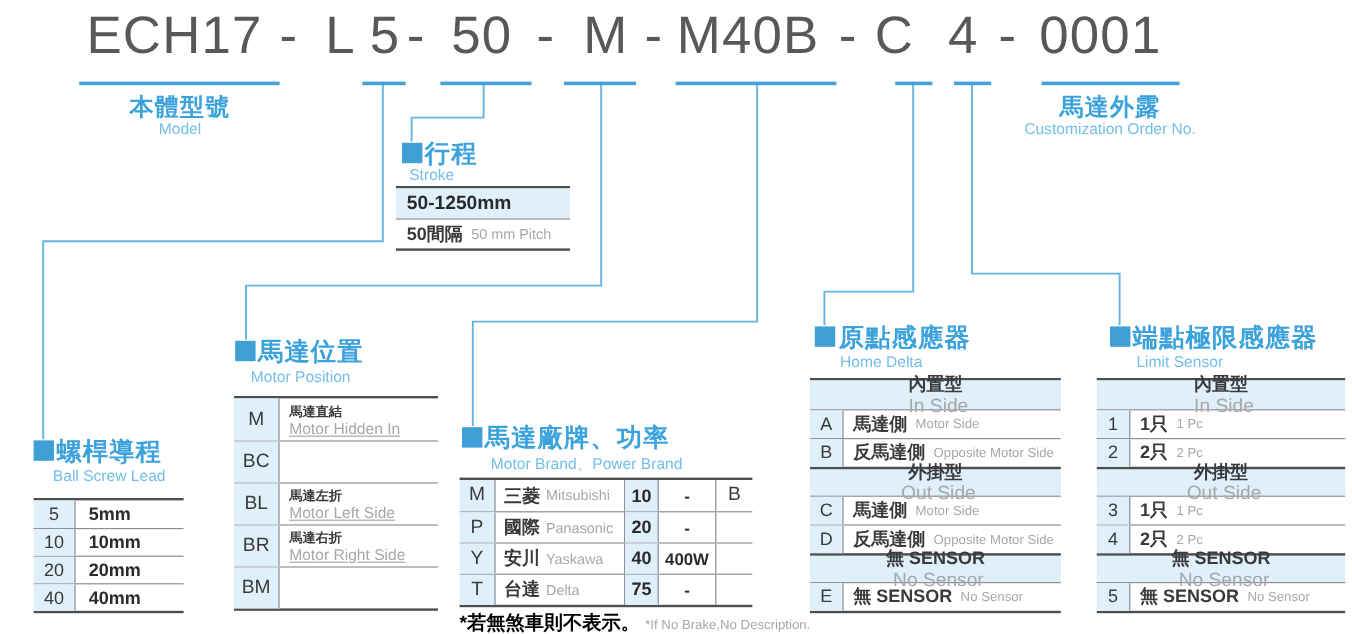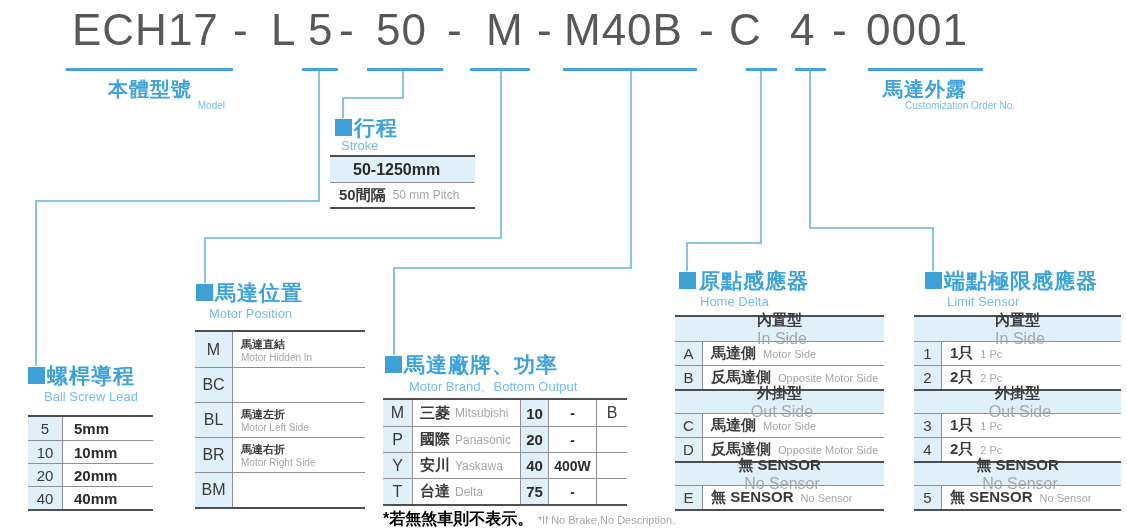--- a/index.html
+++ b/index.html
@@ -14,21 +14,21 @@
     position:absolute; top:6px; font-size:44px; line-height:1.1;
     color:#57585A; letter-spacing:1px; white-space:pre; font-weight:normal;
   }
   
   .ul{position:absolute; top:68px; height:3px; background:#46A2DA;}
   
   svg.wires{position:absolute; left:0; top:0;}
   svg.wires polyline{fill:none; stroke:#66B3E1; stroke-width:1.6px;}
   
   .lbl-zh{position:absolute; font-size:20px; font-weight:bold; color:#3BA2DC; text-align:center; letter-spacing:1px;}
-  .lbl-en{position:absolute; font-size:10px; color:#74BEE8; text-align:right;}
+  .lbl-en{position:absolute; font-size:13px; color:#74BEE8; text-align:center;}
   
   .sq{position:absolute; width:17px; height:17px; background:#3FA0D6;}
   .sec-zh{position:absolute; font-size:21px; font-weight:bold; color:#3BA2DC; letter-spacing:1px; white-space:nowrap;}
   .sec-en{position:absolute; font-size:13px; color:#74BEE8; white-space:nowrap;}
   
   .tbl{
     position:absolute; box-sizing:border-box;
     border-top:2px solid #4D4E50; border-bottom:2px solid #4D4E50;
   }
   .trow{display:flex; align-items:stretch; border-top:1px solid #8F9093; box-sizing:border-box;}
@@ -36,33 +36,33 @@
   .trow.thick{border-top:2px solid #4D4E50;}
   .ccode{
     background:#DFF0FA; border-right:1px solid #8F9093;
     display:flex; align-items:center; justify-content:center;
     color:#3A3A3C; flex:none; box-sizing:border-box;
   }
   .zh{color:#3A3A3C; font-weight:bold; white-space:nowrap;}
   .en{color:#A5A7AA; white-space:nowrap;}
   .hdrrow{background:#DFF0FA; display:flex; align-items:center; justify-content:center;}
   
-  .stroke-r1{height:25px; background:#DFF0FA; display:flex; align-items:center; padding-left:23px;
+  .stroke-r1{height:25px; background:#DFF0FA; display:flex; align-items:center; padding-left:9px;
              font-size:16px; font-weight:bold; color:#2B2B2D;}
   .stroke-r2{height:24px; display:flex; align-items:center; padding-left:9px; gap:7px; border-top:1px solid #8F9093;}
   
   .bs-row{height:23px; font-size:15px;}
   .bs-row .ccode{width:35px; font-size:15px;}
   .bs-val{display:flex; align-items:center; padding-left:11px; color:#2B2B2D; font-weight:bold; font-size:15px;}
   
   .mp-row{height:35px;}
   .mp-row .ccode{width:38px; font-size:16px;}
   .mp-txt{display:flex; flex-direction:column; justify-content:center; padding-left:8px; line-height:1.05;}
   .mp-txt .zh{font-size:11px; line-height:16px;}
-  .mp-txt .en{font-size:10px; line-height:12px;}
+  .mp-txt .en{font-size:13px; line-height:12px;text-decoration:underline;}
   
   .mb-row{height:26px;}
   .mb-row .ccode{width:30px; font-size:16px;}
   .mb-brand{width:108px; display:flex; align-items:baseline; gap:5px; padding-left:7px;
             border-right:1px solid #8F9093; box-sizing:border-box; align-self:stretch; align-items:center;}
   .mb-brand .zh{font-size:15px;}
   .mb-brand .en{font-size:12px;}
   .mb-pcode{width:28px; background:#DFF0FA; border-right:1px solid #8F9093; display:flex; align-items:center;
             justify-content:center; color:#2B2B2D; font-size:15px; font-weight:bold; box-sizing:border-box;}
   .mb-pow{width:48px; border-right:1px solid #8F9093; display:flex; align-items:center; justify-content:center;
@@ -188,21 +188,21 @@
         <span class="en">Motor Right Side</span>
       </div>
     </div>
     <div class="trow mp-row">
       <div class="ccode">BM</div>
     </div>
   </div>
 
   <div class="sq" style="left:385px; top:356px"></div>
   <div class="sec-zh" style="left:404px; top:351px">馬達廠牌、功率</div>
-  <div class="sec-en" style="left:409px; top:378px">Motor Brand、Bottom Output</div>
+  <div class="sec-en" style="left:409px; top:378px">Motor Brand、Power Brand</div>
   <div class="tbl" style="left:383px; top:398px; width:244px">
     <div class="trow mb-row">
       <div class="ccode">M</div>
       <div class="mb-brand">
         <span class="zh">三菱</span>
         <span class="en">Mitsubishi</span>
       </div>
       <div class="mb-pcode">10</div>
       <div class="mb-pow">-</div>
       <div class="mb-brake">B</div>

